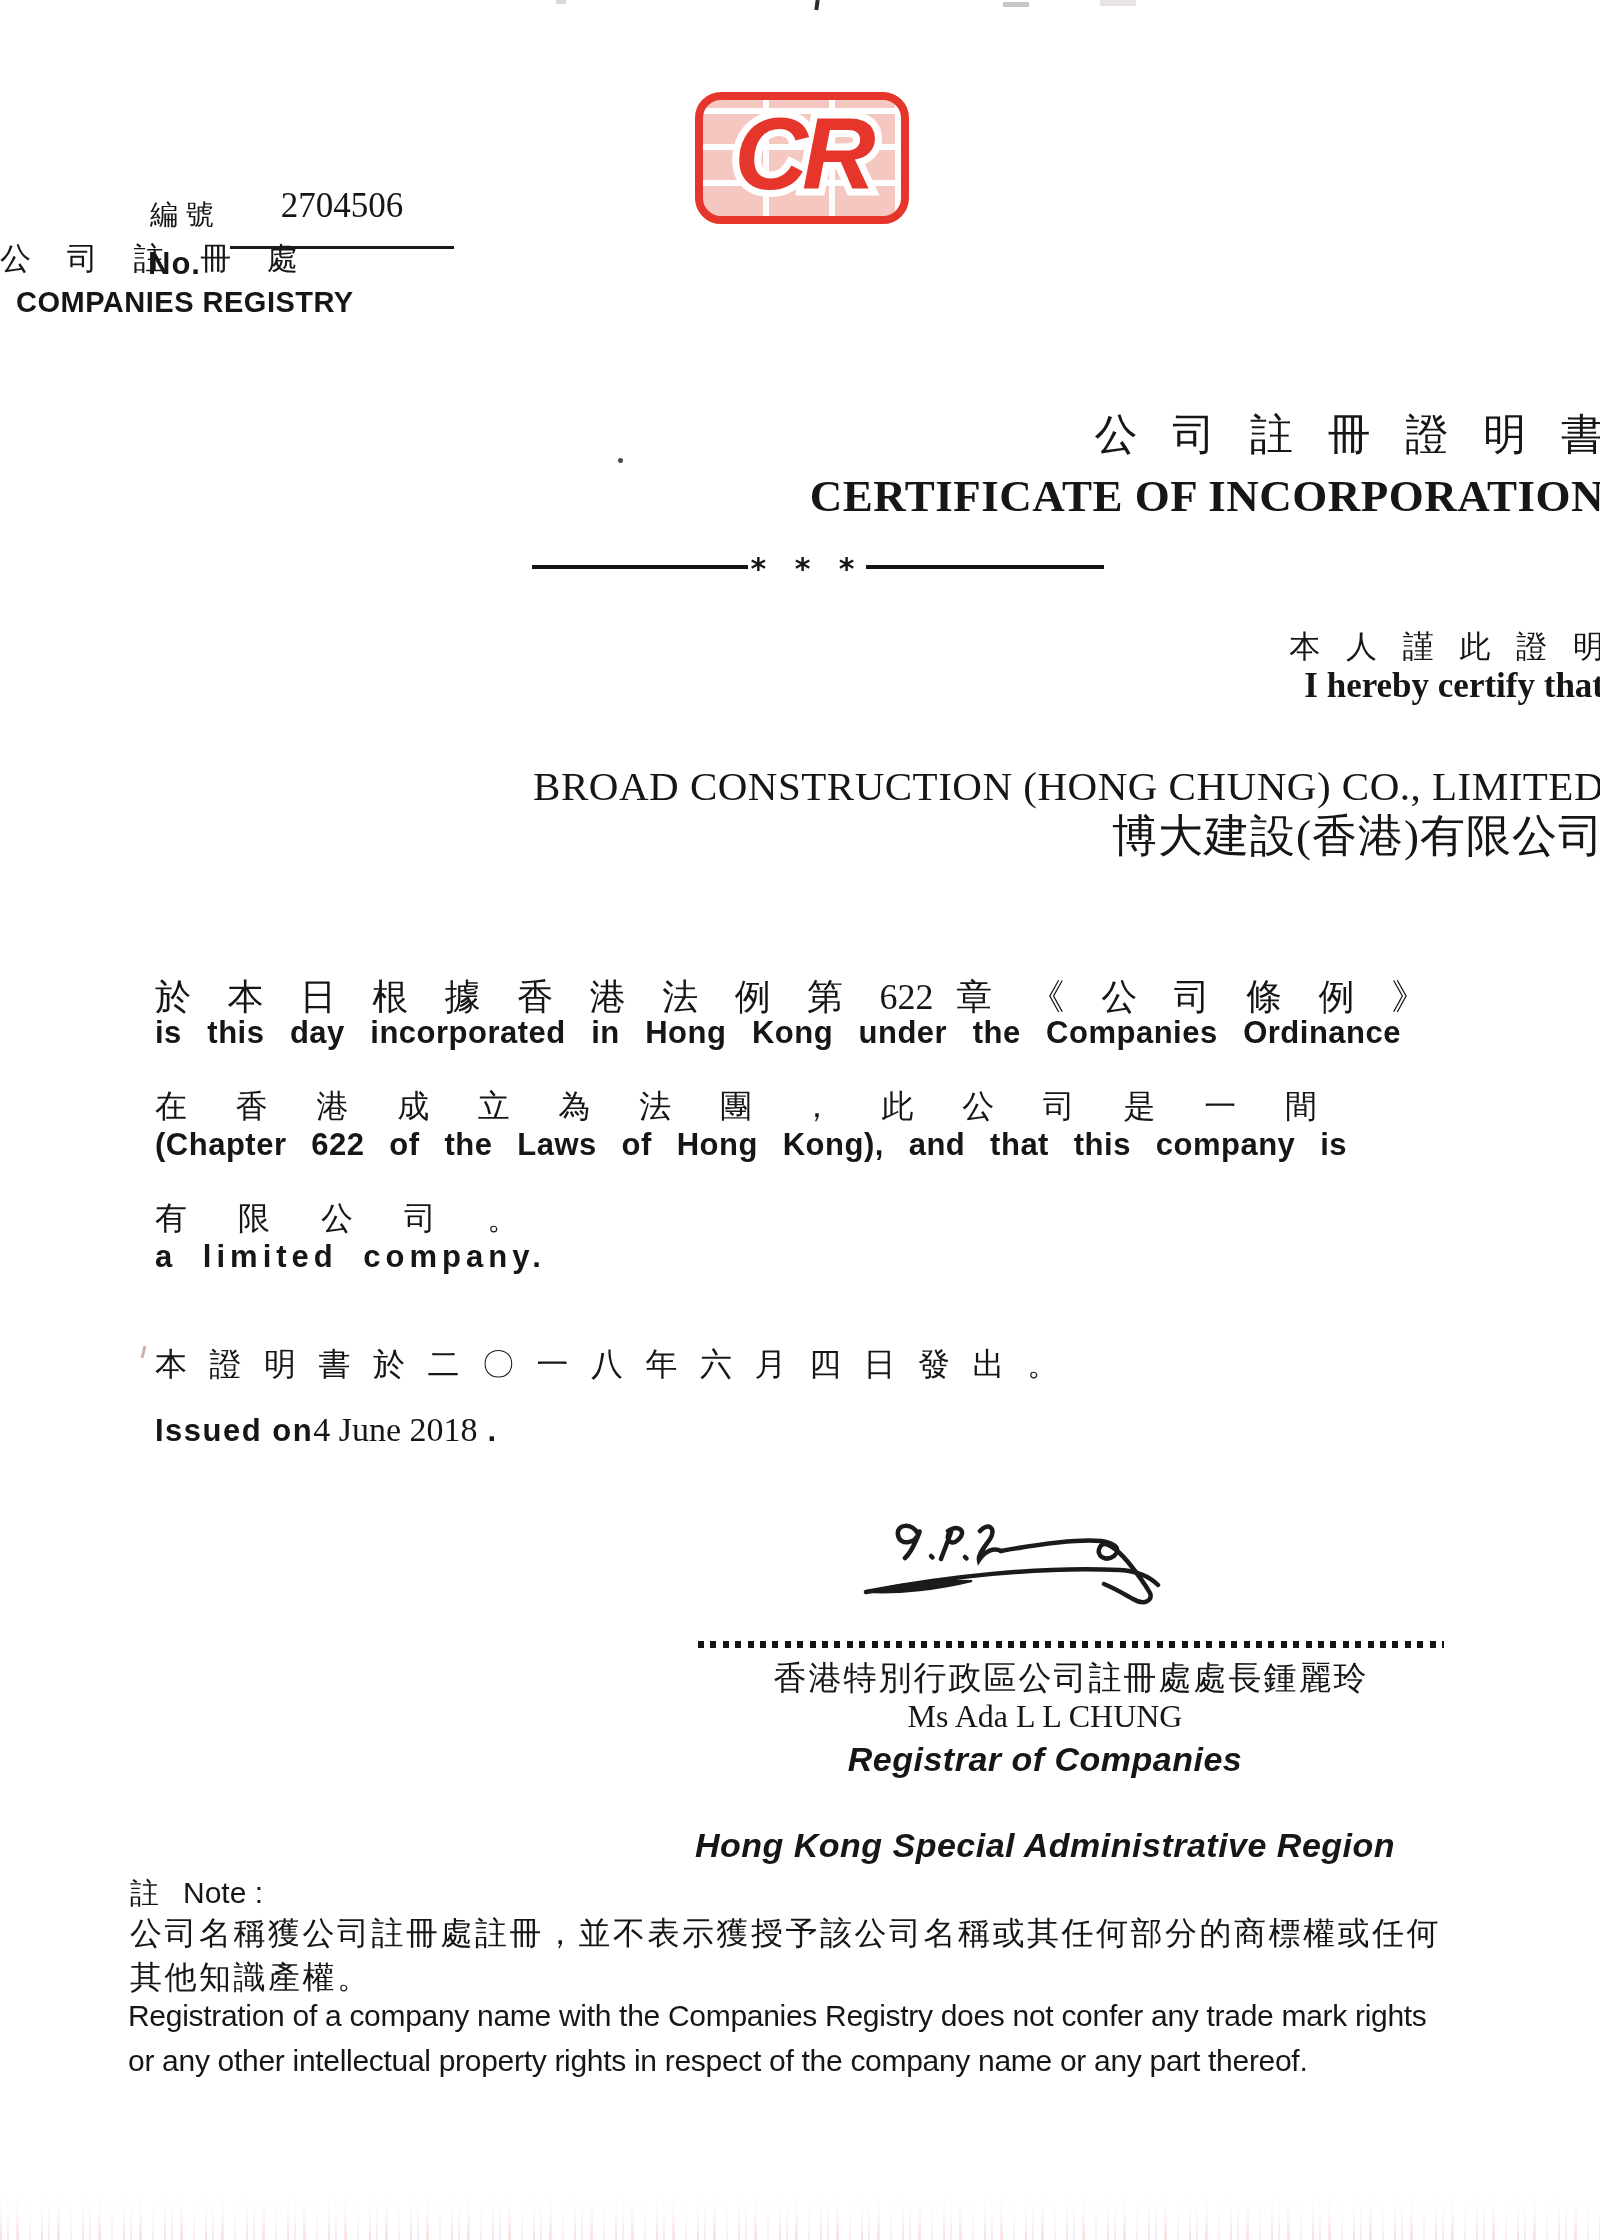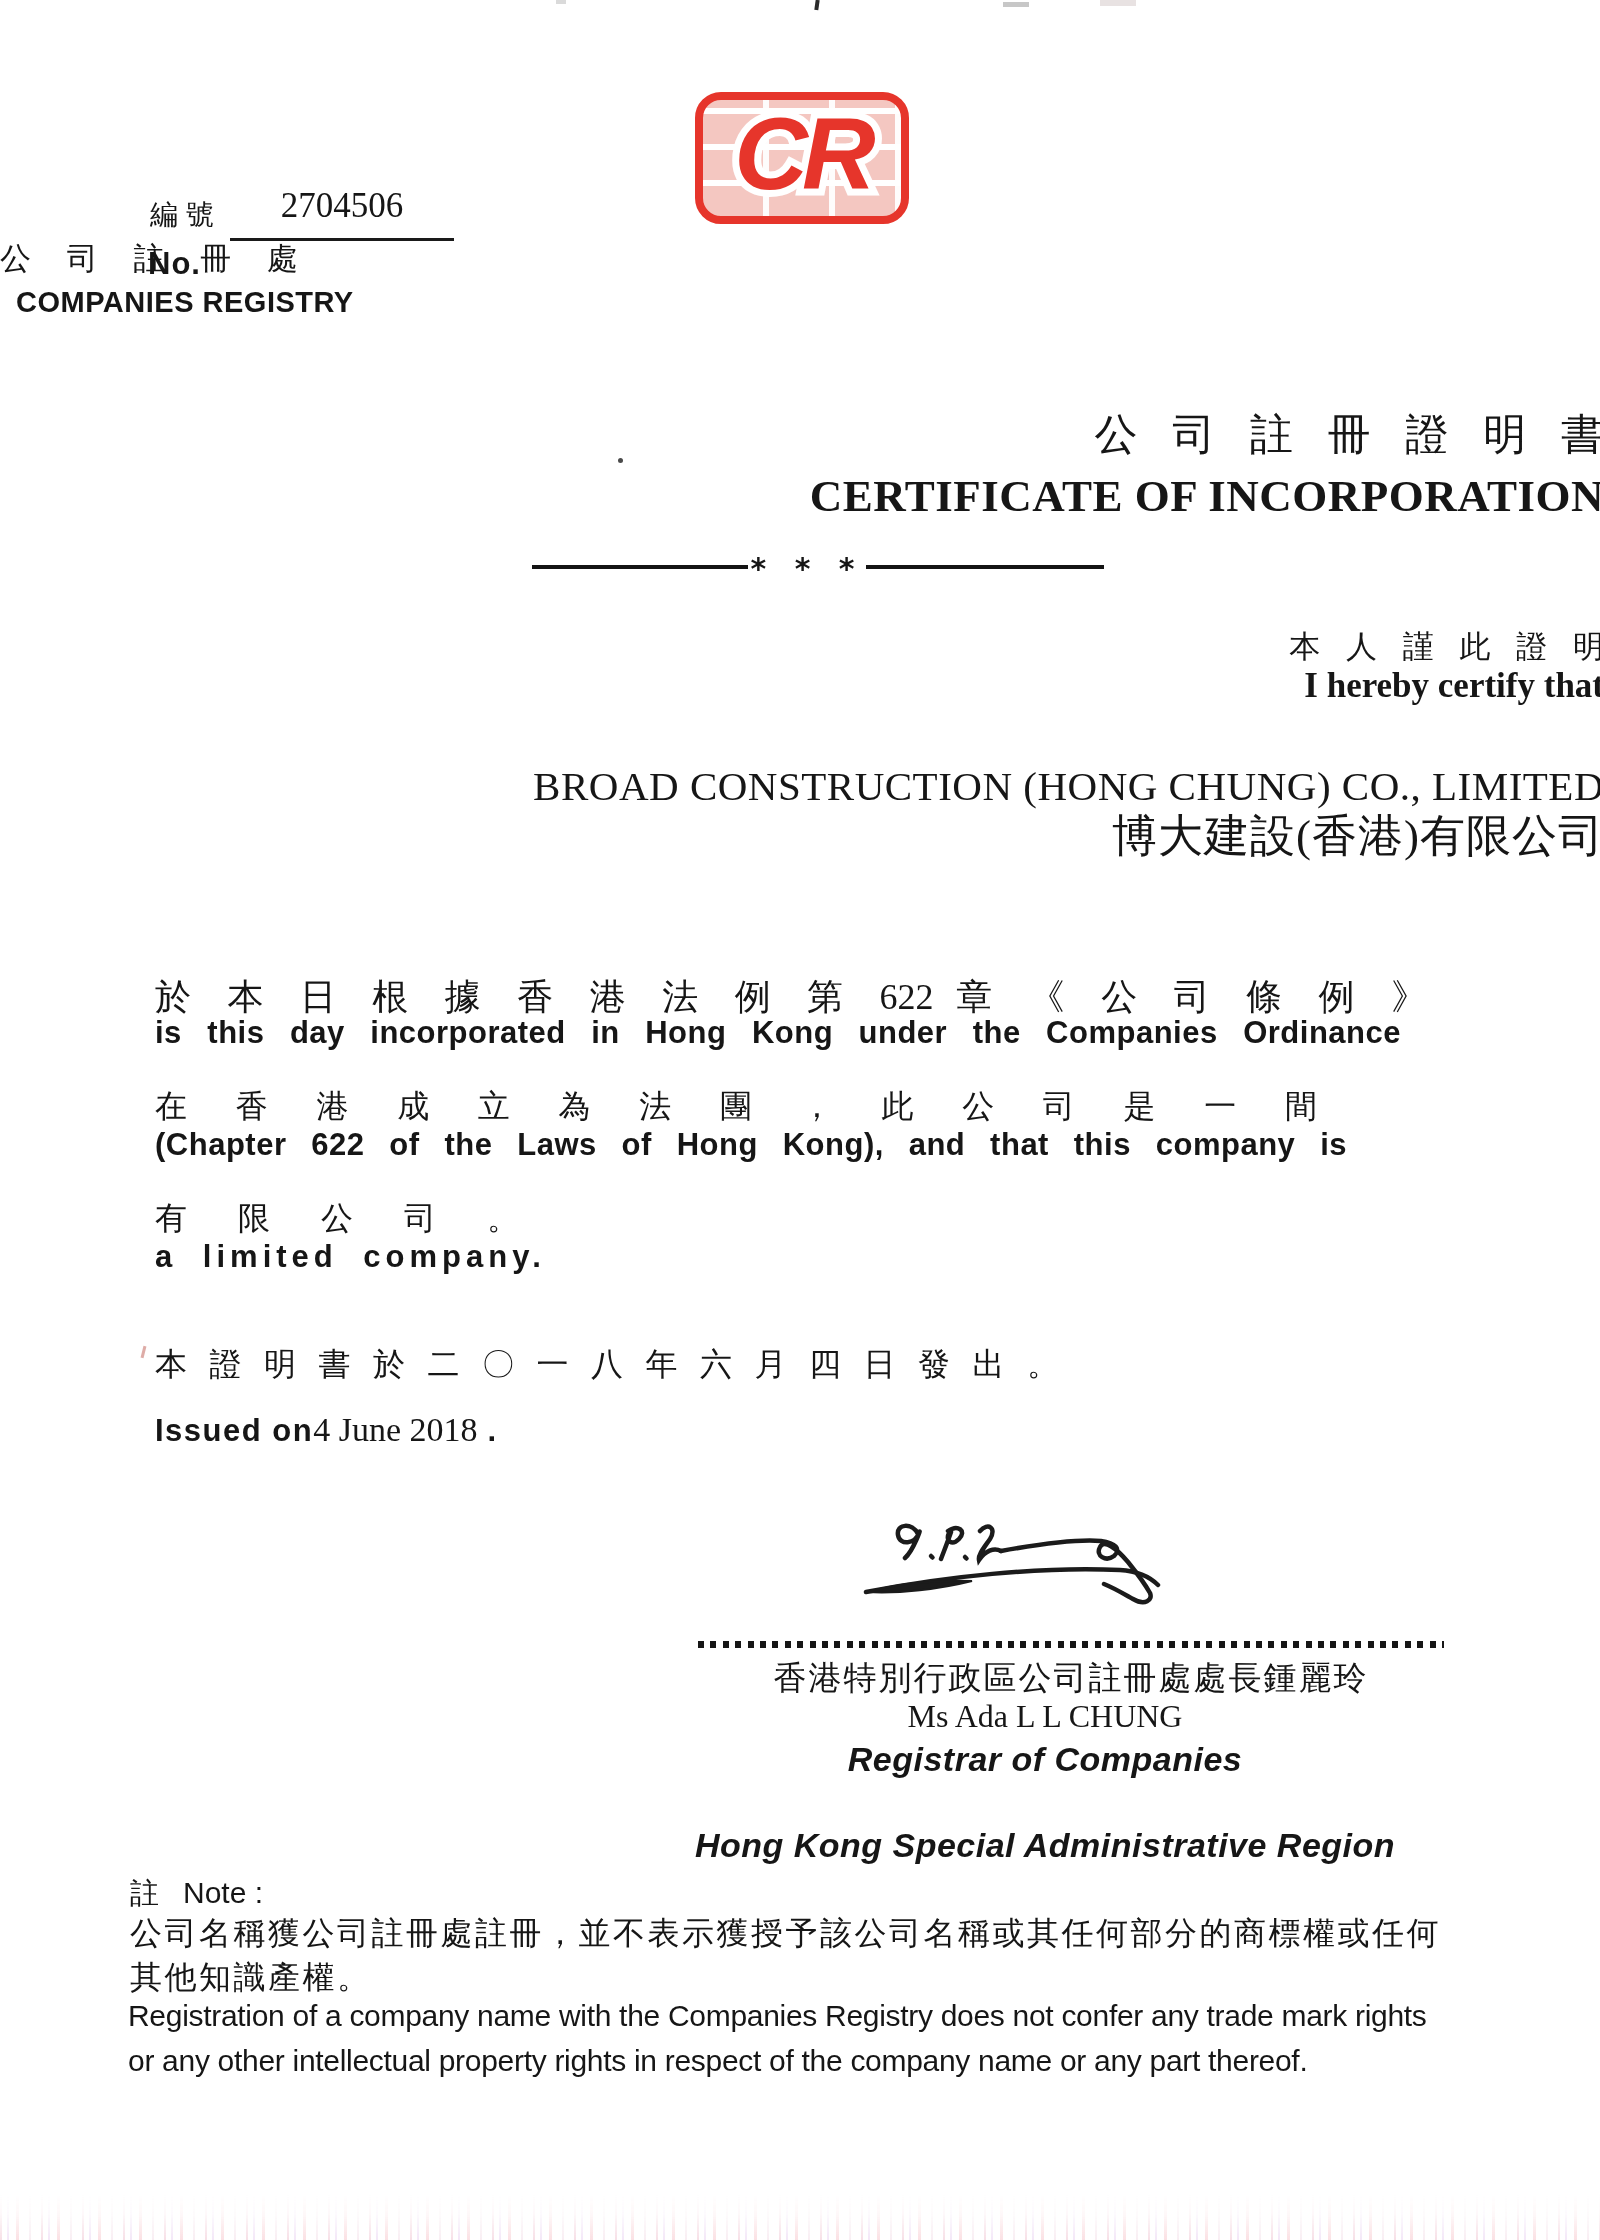--- a/index.html
+++ b/index.html
@@ -10,21 +10,21 @@
   .sans{font-family:"Liberation Sans","DejaVu Sans",sans-serif;}
   .serif{font-family:"Liberation Serif","DejaVu Serif",serif;}
   .bold{font-weight:bold;}
   .center1600{left:0;width:1600px;text-align:left;}
   .center815{left:34px;width:1570px;text-align:right;font-family:Liberation Serif, serif;}
   .just{text-align:justify;text-align-last:justify;white-space:normal;}
 
   
   #bianhao{left:150px;top:196px;font-size:28px;letter-spacing:8px;}
   #numline{left:230px;top:186px;width:224px;text-align:center;font-size:35px;
-           border-bottom:3px solid #1a1a1a;padding-bottom:12px;}
+           border-bottom:3px solid #1a1a1a;padding-bottom:20px;}
   #no-label{left:148px;top:246px;font-size:31px;letter-spacing:1px;}
 
   
   #logo{left:695px;top:92px;width:198px;height:116px;
         background-color:#f4c7c1;
         background-image:
           repeating-linear-gradient(0deg, rgba(255,255,255,0) 0 30px, #fff 30px 36px),
           repeating-linear-gradient(90deg, rgba(255,255,255,0) 0 60px, rgba(255,255,255,.95) 60px 66px);
         border:8px solid #e6352b;border-radius:26px;
         display:flex;align-items:center;justify-content:center;}

